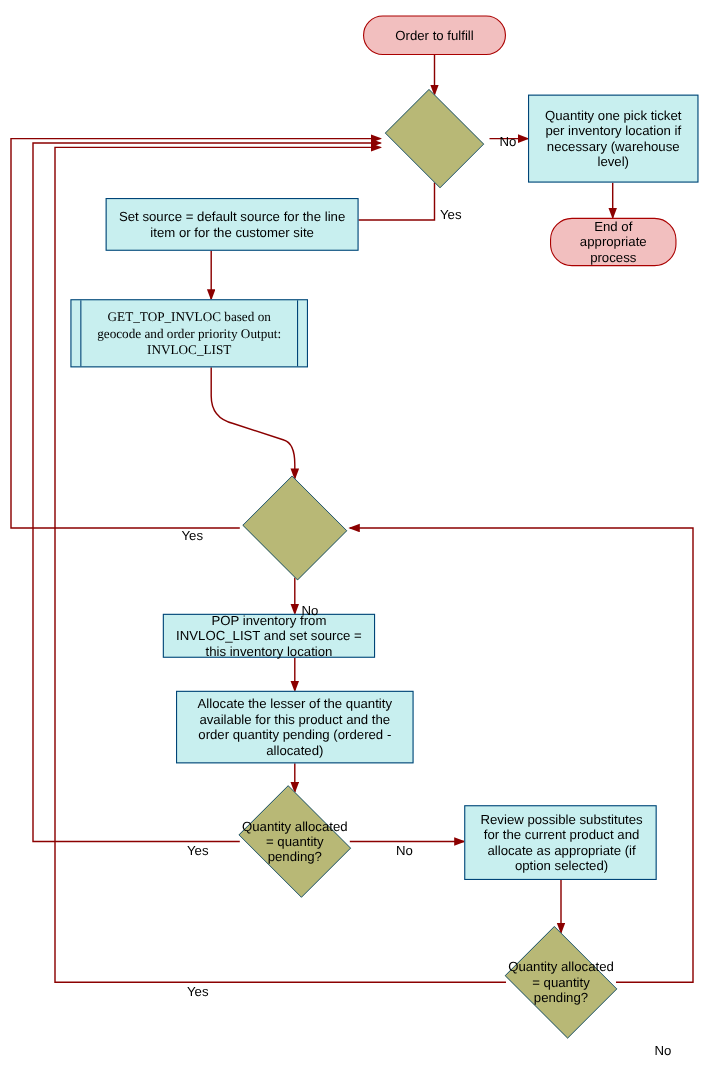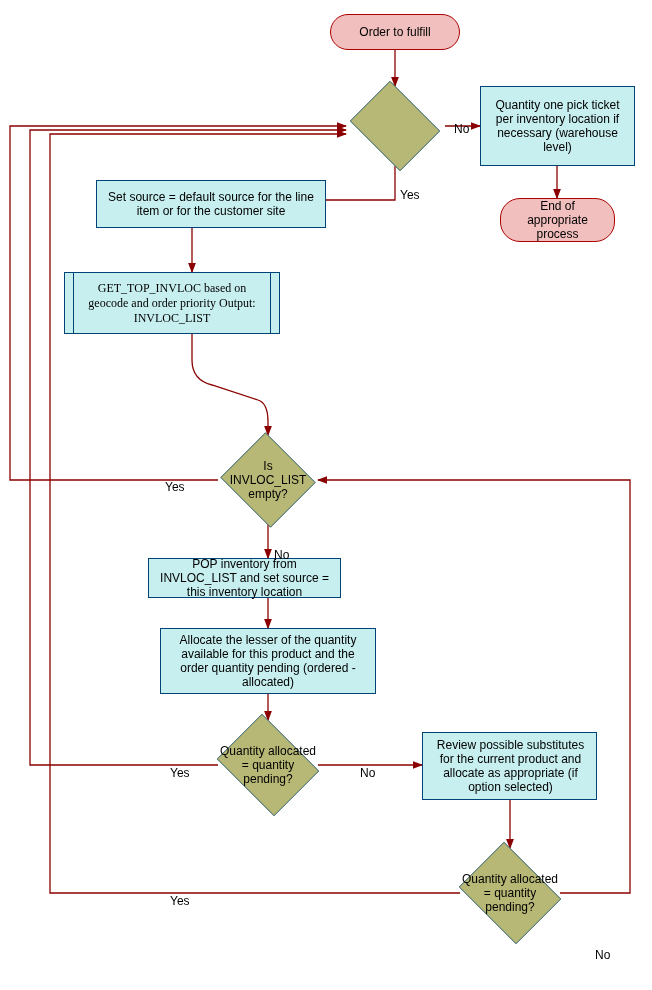--- a/index.html
+++ b/index.html
@@ -156,21 +156,20 @@
 <div class="process" style="left:80px;top:180px;width:230px;height:48px;margin-left:16px;">
   <span>Set source = default source for the line item or for the customer site</span>
 </div>
 
 <div class="subprocess" style="left:64px;top:272px;width:216px;height:62px;font-family:Liberation Serif, serif;">
   <span>GET_TOP_INVLOC based on geocode and order priority Output: INVLOC_LIST</span>
 </div>
 
 <div class="decision" style="left:218px;top:435px;width:100px;height:90px;">
   <div class="decision-shape"></div>
-  <div class="decision-text">Is INVLOC_LIST empty?</div>
 </div>
 
 <div class="process" style="left:148px;top:558px;width:193px;height:40px;">
   <span>POP inventory from  INVLOC_LIST and set source = this inventory location</span>
 </div>
 
 <div class="process" style="left:160px;top:628px;width:216px;height:66px;">
   <span>Allocate the lesser of the quantity available for this product and the order quantity pending (ordered - allocated)</span>
 </div>
 

